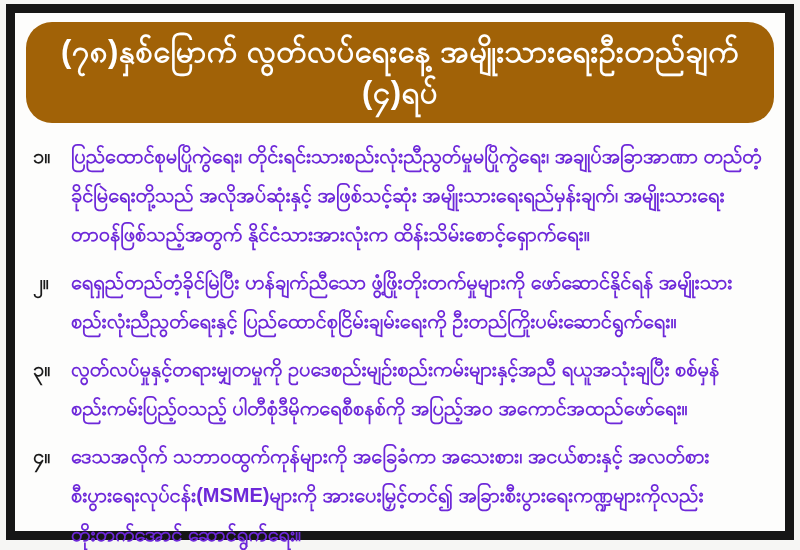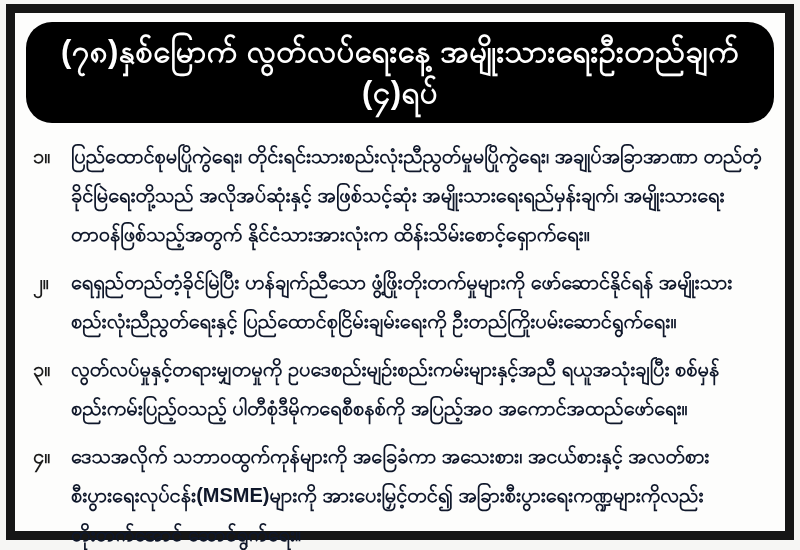--- a/index.html
+++ b/index.html
@@ -20,21 +20,21 @@
     top: 4px;
     right: 6px;
     bottom: 10px;
     box-sizing: border-box;
     border: 9px solid #161616;
     background: #fdfdfc;
     padding: 9px 11px 8px 11px;
   }
   .title-banner {
     height: 101px;
-    background: #000000;
+    background: #a16207;
     border-radius: 26px;
     display: flex;
     align-items: center;
     justify-content: center;
     padding: 0 18px;
     box-sizing: border-box;
   }
   .title-text {
     color: #ffffff;
     font-size: 31px;
@@ -59,21 +59,21 @@
     width: 38px;
     font-size: 20px;
     font-weight: bold;
     color: #1b1b1b;
     line-height: 1.95;
   }
   .objective-text {
     flex: 1;
     font-size: 20px;
     font-weight: 600;
-    color: #0f172a;
+    color: #6d28d9;
     line-height: 1.95;
     text-align: left;
   }
 </style>
 </head>
 <body>
 
 <div class="doc-frame">
 
   <div class="title-banner">

